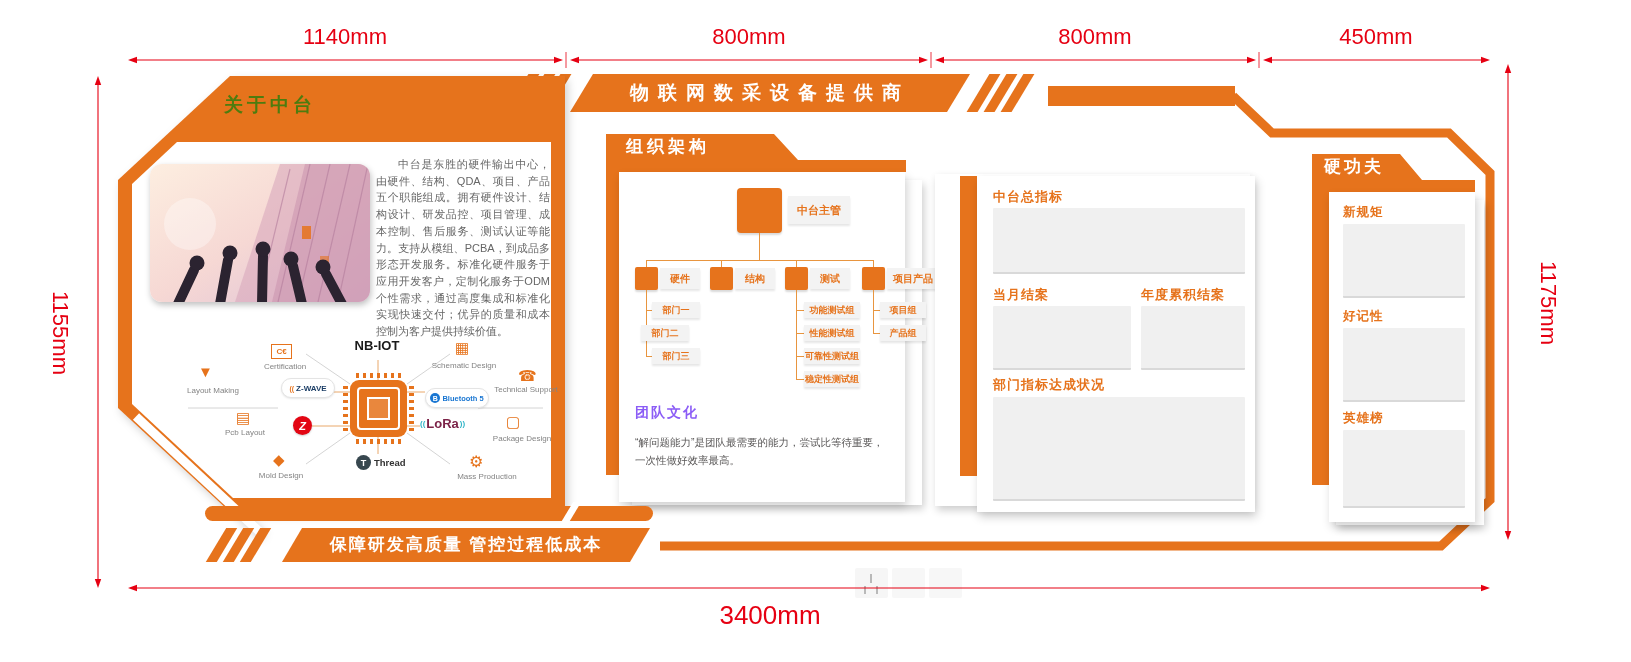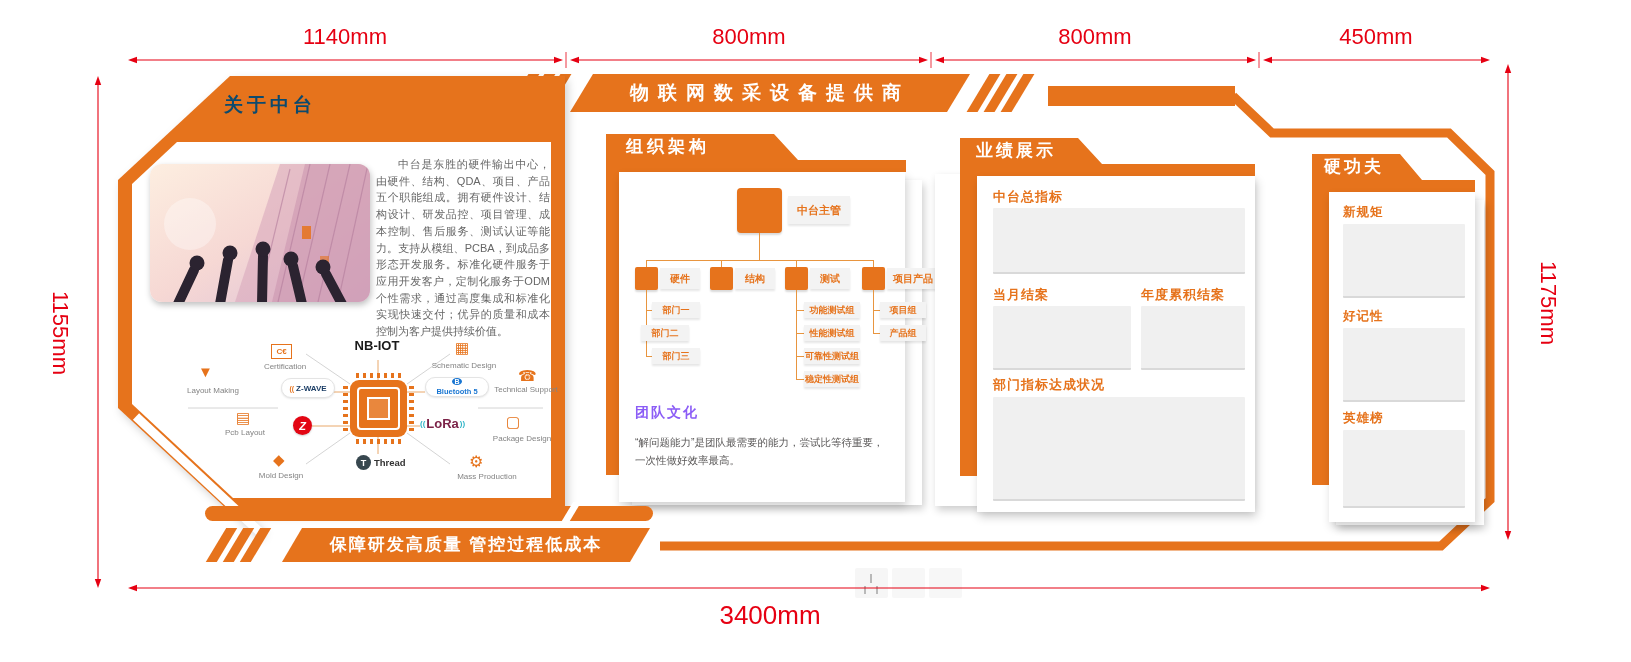--- a/index.html
+++ b/index.html
@@ -80,21 +80,21 @@
     <div style="width:100%;line-height:38px;text-align:center;color:#fff;font-size:19px;font-weight:bold;letter-spacing:9px;">物联网数采设备提供商</div>
   </div>
   <div class="stripe" style="left:978px;top:74px;height:38px;"></div>
   <div class="stripe" style="left:995px;top:74px;height:38px;"></div>
   <div class="stripe" style="left:1012px;top:74px;height:38px;"></div>
 
   <div class="abs" style="left:118px;top:76px;width:447px;height:436px;z-index:2;filter:drop-shadow(3px 4px 4px rgba(0,0,0,.18));">
     <div class="abs orange" style="left:0;top:0;width:447px;height:436px;clip-path:polygon(112px 0px,447px 0px,447px 436px,112px 436px,0px 332px,0px 104px);"></div>
     <div class="abs" style="left:0;top:0;width:447px;height:436px;background:#fff;clip-path:polygon(59px 66px,433px 66px,433px 422px,115px 422px,14px 328px,14px 108px);"></div>
     <div class="abs" style="left:18px;top:336px;width:170px;height:9px;background:#fff;transform:rotate(43deg);transform-origin:left center;"></div>
-    <div class="abs" style="left:106px;top:16px;color:#0c4a6e;font-size:19px;font-weight:bold;letter-spacing:4px;">关于中台</div>
+    <div class="abs" style="left:106px;top:16px;color:#4d7c0f;font-size:19px;font-weight:bold;letter-spacing:4px;">关于中台</div>
 
     <div class="abs" style="left:32px;top:88px;width:220px;height:138px;border-radius:12px;overflow:hidden;box-shadow:1px 3px 6px rgba(0,0,0,.25);">
       <svg width="220" height="138" viewBox="0 0 220 138" preserveAspectRatio="none">
         <defs>
             <linearGradient id="pg" x1="0" y1="0" x2="1" y2="1">
           <stop offset="0" stop-color="#fdeee0"></stop>
               <stop offset="0.5" stop-color="#f6d8d4"></stop>
               <stop offset="1" stop-color="#dcc0d8"></stop>
         </linearGradient>
           </defs>
@@ -177,21 +177,21 @@
       <div class="dicon" style="left:378px;top:110px;">▢</div>
       <div class="dlab" style="left:349px;top:130px;">Package Design</div>
 
       <div class="dicon" style="left:341px;top:150px;font-size:16px;">⚙</div>
       <div class="dlab" style="left:314px;top:168px;">Mass Production</div>
 
       <div class="pill" style="left:153px;top:74px;width:52px;height:18px;font-size:8px;color:#1c3e66;">
         <span style="color:#e6731c;font-size:7px;">((</span>
         <span>Z-WAVE</span>
       </div>
-      <div class="pill" style="left:297px;top:73px;width:62px;height:18px;font-size:7.5px;color:#1976d2;flex-direction:column;">
+      <div class="pill" style="left:297px;top:84px;width:62px;height:18px;font-size:7.5px;color:#1976d2;">
         <span style="width:10px;height:10px;border-radius:50%;background:#1976d2;color:#fff;font-size:7px;display:flex;align-items:center;justify-content:center;">B</span>
         <span>Bluetooth 5</span>
       </div>
       <div style="position:absolute;left:165px;top:112px;width:19px;height:19px;border-radius:50%;background:#e30613;color:#fff;font-weight:bold;font-style:italic;font-size:11px;display:flex;align-items:center;justify-content:center;box-shadow:0 1px 2px rgba(0,0,0,.2);">Z</div>
       <div class="abs" style="left:292px;top:112px;display:flex;align-items:center;gap:1px;">
         <span style="color:#2fb4c7;font-size:8px;font-weight:bold;">((</span>
         <span style="color:#7c2348;font-weight:bold;font-size:13px;">LoRa</span>
         <span style="color:#2fb4c7;font-size:8px;font-weight:bold;">))</span>
       </div>
       <div class="abs" style="left:228px;top:151px;display:flex;align-items:center;gap:3px;">
@@ -251,23 +251,20 @@
       <div class="olabel" style="left:261px;top:130px;width:46px;height:16px;font-size:9px;">项目组</div>
       <div class="olabel" style="left:261px;top:153px;width:46px;height:16px;font-size:9px;">产品组</div>
 
       <div style="position:absolute;left:16px;top:232px;color:#8b5cf6;font-weight:bold;font-size:14px;letter-spacing:2px;">团队文化</div>
       <div style="position:absolute;left:16px;top:262px;width:256px;font-size:10.5px;color:#595757;line-height:1.7;">“解问题能力”是团队最需要的能力，尝试比等待重要，一次性做好效率最高。</div>
     </div>
   </div>
 
   <div class="abs" style="left:935px;top:132px;width:335px;height:385px;z-index:2;">
     <div class="backsheet" style="left:0px;top:42px;width:315px;height:332px;"></div>
-    <div class="abs orange" style="left:25px;top:6px;width:295px;height:38px;clip-path:polygon(0 0,118px 0,142px 26px,295px 26px,295px 38px,0 38px);filter:drop-shadow(1px 2px 2px rgba(0,0,0,.2));">
-      <div class="panel-title" style="position:absolute;left:16px;top:0;line-height:26px;letter-spacing:3px;">业绩展示</div>
-    </div>
     <div class="abs orange" style="left:25px;top:44px;width:17px;height:300px;"></div>
     <div class="card-body" style="left:42px;top:44px;width:278px;height:336px;">
       <div class="sec-label" style="left:16px;top:12px;">中台总指标</div>
       <div class="ph" style="left:16px;top:32px;width:252px;height:64px;"></div>
       <div class="sec-label" style="left:16px;top:110px;">当月结案</div>
       <div class="sec-label" style="left:164px;top:110px;">年度累积结案</div>
       <div class="ph" style="left:16px;top:130px;width:138px;height:62px;"></div>
       <div class="ph" style="left:164px;top:130px;width:104px;height:62px;"></div>
       <div class="sec-label" style="left:16px;top:200px;">部门指标达成状况</div>
       <div class="ph" style="left:16px;top:221px;width:252px;height:102px;"></div>

